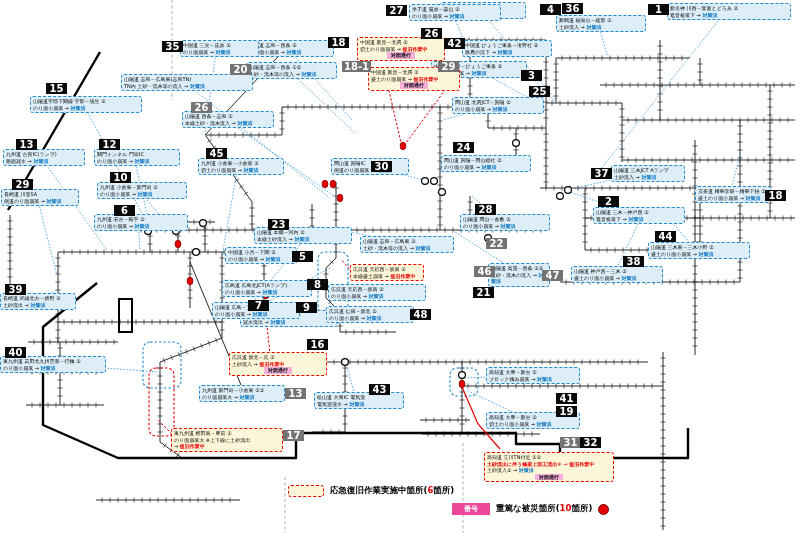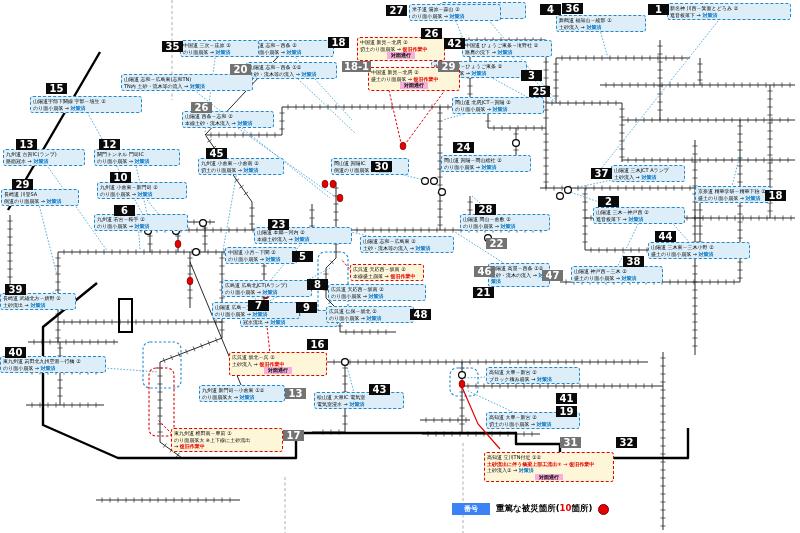--- a/index.html
+++ b/index.html
@@ -21,21 +21,21 @@
   .c-r{color:#e60000;font-weight:bold;}
   .c-p{background:#f7b0dc;color:#000;padding:0 4px;display:inline-block;font-weight:bold;}
   .lline{white-space:normal;}
   .lline.center{text-align:center;}
   .legend{position:absolute;left:288px;top:482px;width:500px;font-size:8.5px;font-weight:bold;z-index:7;}
   .leg-row{display:flex;align-items:center;height:18px;}
   .leg-swatch{width:34px;height:10px;border-radius:3px;margin-right:6px;}
   .leg-swatch.y{background:#fdf6d8;border:1px dashed #e60000;}
   .leg-swatch.b{background:#ddeef8;border:1px dashed #2288cc;}
   .leg3{position:absolute;left:164px;top:18px;display:flex;align-items:center;height:18px;}
-  .leg-numbox{background:#3b82f6;color:#fff;width:38px;height:12px;line-height:12px;
+  .leg-numbox{background:#ec4899;color:#fff;width:38px;height:12px;line-height:12px;
               text-align:center;font-size:7px;margin-right:6px;}
   .leg-dot{width:9px;height:9px;border-radius:50%;background:#e60000;border:1px solid #7a0000;
            margin-left:6px;}
   .num-red{color:#e60000;}
 </style>
 </head>
 <body>
 
 <div id="stage">
   <svg id="net" width="800" height="533">
@@ -960,20 +960,24 @@
       <ellipse cx="325" cy="184" rx="2.9" ry="3.8" fill="#e60000" stroke="#8a0000" stroke-width="0.8"></ellipse>
       <ellipse cx="333" cy="184" rx="2.9" ry="3.8" fill="#e60000" stroke="#8a0000" stroke-width="0.8"></ellipse>
       <ellipse cx="340" cy="198" rx="2.9" ry="3.8" fill="#e60000" stroke="#8a0000" stroke-width="0.8"></ellipse>
       <ellipse cx="262" cy="285" rx="2.9" ry="3.8" fill="#e60000" stroke="#8a0000" stroke-width="0.8"></ellipse>
       <ellipse cx="266" cy="295" rx="2.9" ry="3.8" fill="#e60000" stroke="#8a0000" stroke-width="0.8"></ellipse>
       <ellipse cx="263" cy="305" rx="2.9" ry="3.8" fill="#e60000" stroke="#8a0000" stroke-width="0.8"></ellipse>
       <ellipse cx="462" cy="384" rx="2.9" ry="3.8" fill="#e60000" stroke="#8a0000" stroke-width="0.8"></ellipse>
     </svg>
 
   <div class="legend">
+    <div class="leg-row">
+      <span class="leg-swatch y"></span>
+      <span><span>応急復旧作業実施中箇所(</span><span class="num-red">6</span><span>箇所)</span></span>
+    </div>
     <div class="leg3">
       <span class="leg-numbox">番号</span>
       <span><span>重篤な被災箇所(</span><span class="num-red">10</span><span>箇所)</span></span>
       <span class="leg-dot"></span>
     </div>
   </div>
 <div class="badge k" style="left: 648px; top: 4px;">1</div>
     <div class="slabel b" style="left: 667px; top: 3px; width: 118px;">
       <div class="lline"><span class="c-k">新名神 川西～箕面とどろみ ②</span></div>
       <div class="lline"><span class="c-k">遮音板落下 → </span><span class="c-b">対策済</span></div>
@@ -1125,21 +1129,21 @@
     <div class="slabel b" style="left: 1px; top: 189px; width: 72px;">
       <div class="lline"><span class="c-k">長崎道 川登SA</span></div>
       <div class="lline"><span class="c-k">側道のり面崩落 → </span><span class="c-b">対策済</span></div>
     </div>
     <div class="badge k" style="left: 371px; top: 161px;">30</div>
     <div class="slabel b" style="left: 331px; top: 158px; width: 72px;">
       <div class="lline"><span class="c-k">岡山道 賀陽IC</span></div>
       <div class="lline"><span class="c-k">側道のり面崩落 → </span><span class="c-b">対策済</span></div>
     </div>
     <div class="badge r" style="left: 560px; top: 437px;">31</div>
-    <div class="badge k" style="left: 580px; top: 437px; margin-left: 36px;">32</div>
+    <div class="badge k" style="left: 580px; top: 437px;">32</div>
     <div class="slabel y" style="left: 484px; top: 452px; width: 124px;">
       <div class="lline"><span class="c-k">高知道 立川TN付近 ①②</span></div>
       <div class="lline"><span class="c-r">土砂流出に伴う橋梁上部工流出② → 復旧作業中</span></div>
       <div class="lline"><span class="c-k">土砂流入① → </span><span class="c-b">対策済</span></div>
       <div class="lline center"><span class="c-p">対面通行</span></div>
     </div>
     <div class="badge r" style="left: 438px; top: 61px;">29</div>
     <div class="slabel y" style="left: 368px; top: 67px; width: 86px;">
       <div class="lline"><span class="c-k">中国道 新見～北房 ②</span></div>
       <div class="lline"><span class="c-k">盛土のり面崩落 → </span><span class="c-r">復旧作業中</span></div>

